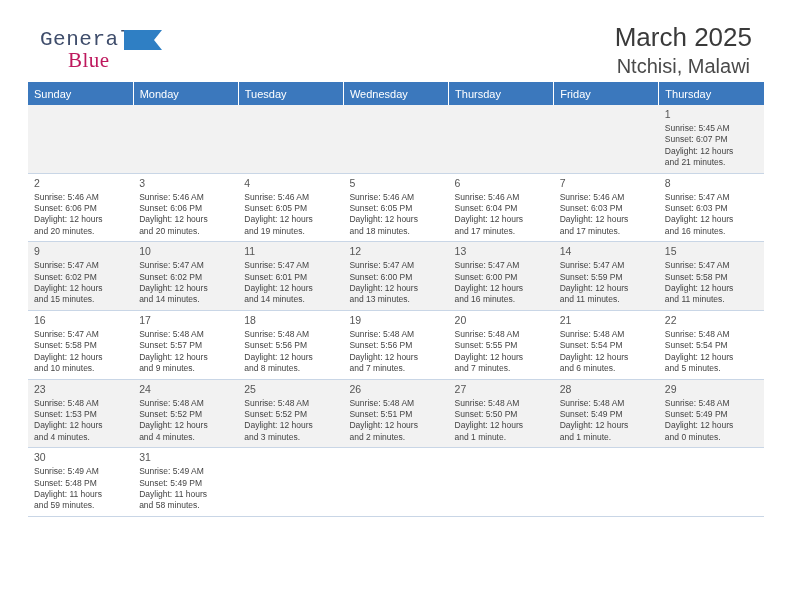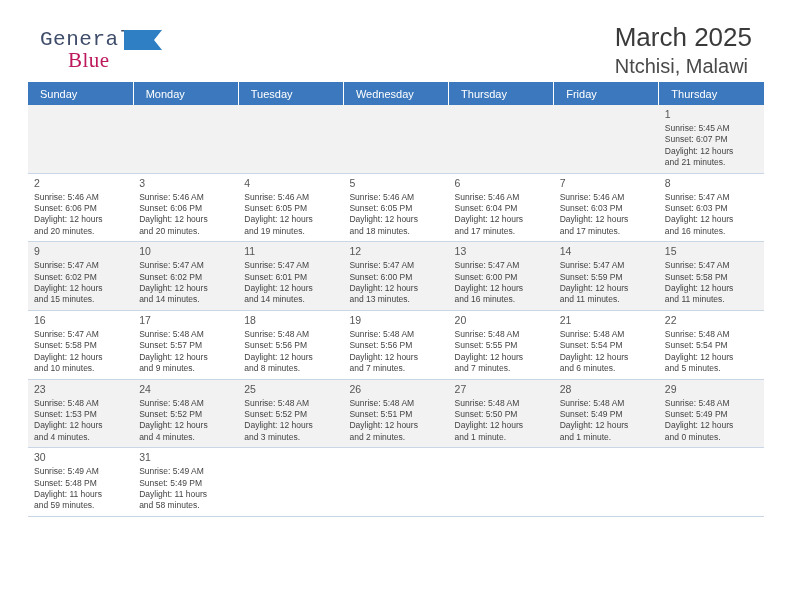--- a/index.html
+++ b/index.html
@@ -51,21 +51,21 @@
     position: absolute;
     left: 84px;
     top: 2px;
     width: 38px;
     height: 20px;
   }
   .title-block {
     position: absolute;
     right: 12px;
     top: 22px;
-    text-align: left;
+    text-align: center;
   }
   .cal-title {
     font-size: 26px;
     color: #3a3a3a;
     font-weight: normal;
     line-height: 30px;
   }
   .cal-subtitle {
     font-size: 20px;
     color: #4a4a4a;
@@ -78,21 +78,21 @@
     border-collapse: collapse;
     table-layout: fixed;
     margin-top: 4px;
   }
   table.calendar th {
     background: #3b78bd;
     color: #ffffff;
     font-size: 11px;
     font-weight: normal;
     text-align: left;
-    padding: 5px 12px;
+    padding: 5px 6px;
     height: 13px;
     border-right: 1px solid #ffffff;
   }
   table.calendar th:last-child {
     border-right: none;
   }
   table.calendar td {
     vertical-align: top;
     height: 58px;
     padding: 3px 6px 4px 6px;

